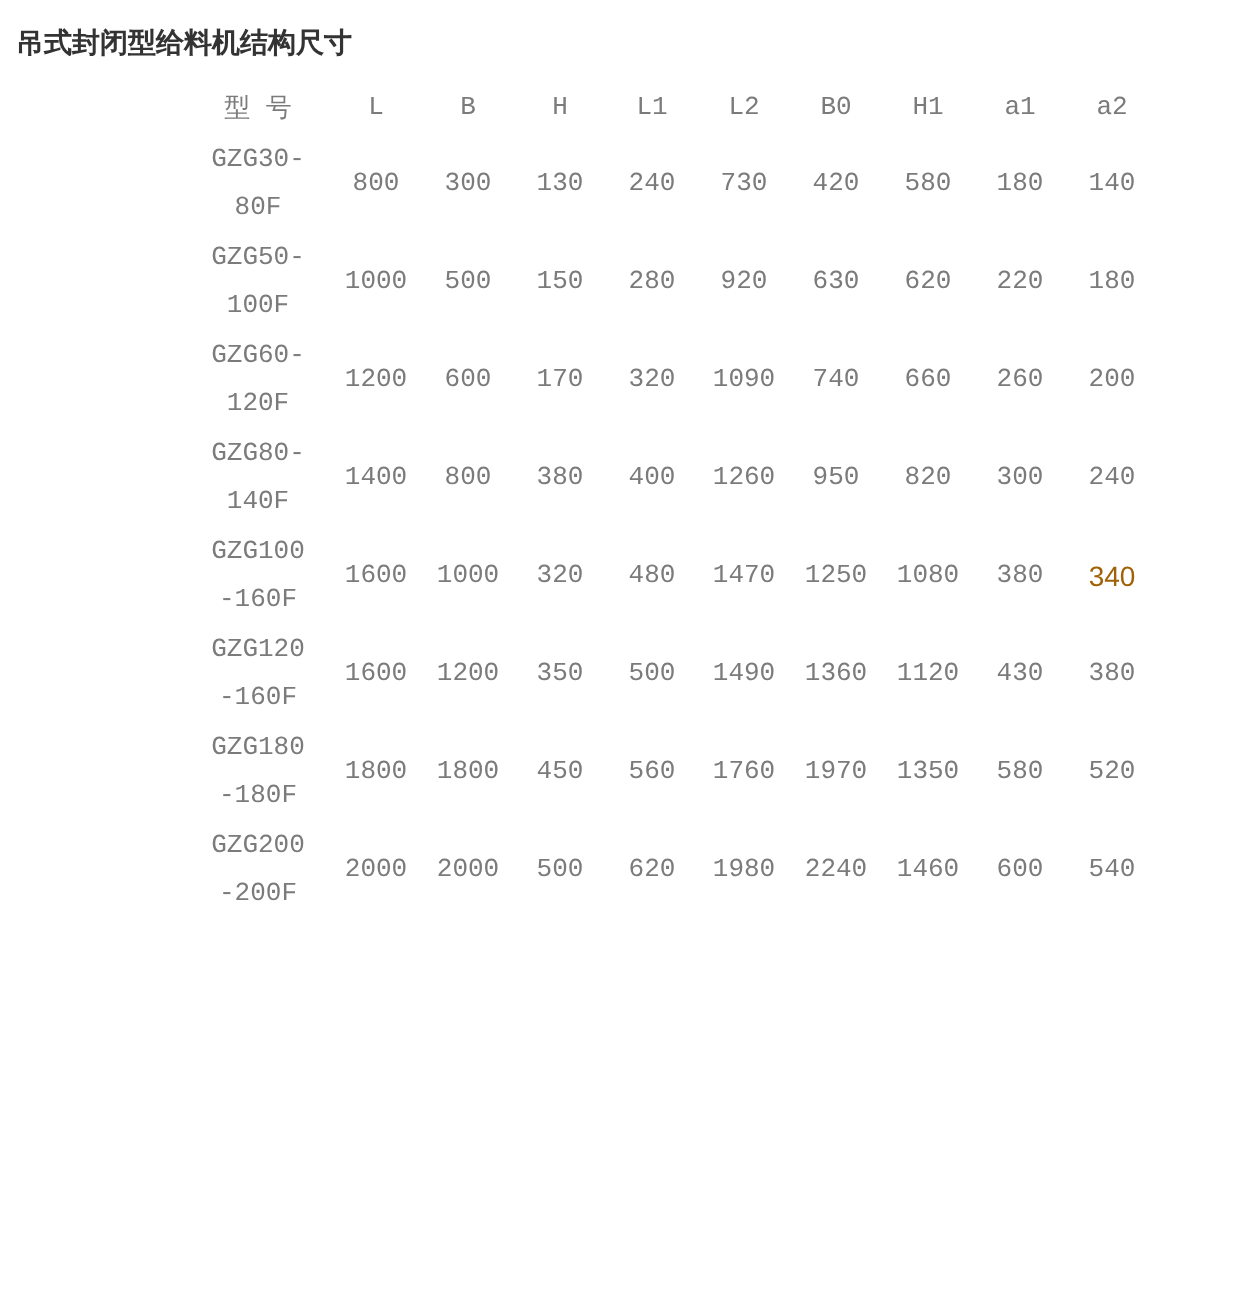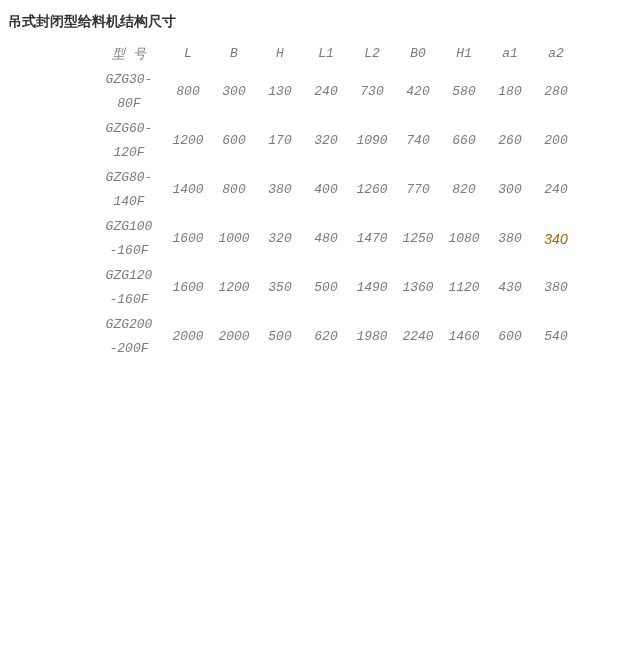--- a/index.html
+++ b/index.html
@@ -16,21 +16,20 @@
     font-weight: bold;
     color: #333333;
     font-family: "Liberation Sans", sans-serif;
   }
   table.spec-table {
     border-collapse: collapse;
     table-layout: fixed;
     margin: 9px 0 0 93px;
     width: 486px;
     border: none;
-    font-style: italic;
   }
   thead tr { height: 27px; }
   tbody tr { height: 49px; }
   th, td {
     text-align: center;
     vertical-align: middle;
     padding: 0;
     color: #7b7b7b;
     font-family: "Liberation Mono", "DejaVu Sans Mono", monospace;
     font-size: 13px;
@@ -75,21 +74,34 @@
         <td class="model-cell">GZG30-
 80F</td>
         <td class="value-cell">800</td>
         <td class="value-cell">300</td>
         <td class="value-cell">130</td>
         <td class="value-cell">240</td>
         <td class="value-cell">730</td>
         <td class="value-cell">420</td>
         <td class="value-cell">580</td>
         <td class="value-cell">180</td>
+        <td class="value-cell">140</td>
+      </tr>
+      <tr>
+        <td class="model-cell">GZG50-
+100F</td>
+        <td class="value-cell">1000</td>
+        <td class="value-cell">500</td>
+        <td class="value-cell">150</td>
         <td class="value-cell">280</td>
+        <td class="value-cell">920</td>
+        <td class="value-cell">630</td>
+        <td class="value-cell">620</td>
+        <td class="value-cell">220</td>
+        <td class="value-cell">180</td>
       </tr>
       <tr>
         <td class="model-cell">GZG60-
 120F</td>
         <td class="value-cell">1200</td>
         <td class="value-cell">600</td>
         <td class="value-cell">170</td>
         <td class="value-cell">320</td>
         <td class="value-cell">1090</td>
         <td class="value-cell">740</td>
@@ -98,21 +110,21 @@
         <td class="value-cell">200</td>
       </tr>
       <tr>
         <td class="model-cell">GZG80-
 140F</td>
         <td class="value-cell">1400</td>
         <td class="value-cell">800</td>
         <td class="value-cell">380</td>
         <td class="value-cell">400</td>
         <td class="value-cell">1260</td>
-        <td class="value-cell">770</td>
+        <td class="value-cell">950</td>
         <td class="value-cell">820</td>
         <td class="value-cell">300</td>
         <td class="value-cell">240</td>
       </tr>
       <tr>
         <td class="model-cell">GZG100
 -160F</td>
         <td class="value-cell">1600</td>
         <td class="value-cell">1000</td>
         <td class="value-cell">320</td>
@@ -130,20 +142,33 @@
         <td class="value-cell">1200</td>
         <td class="value-cell">350</td>
         <td class="value-cell">500</td>
         <td class="value-cell">1490</td>
         <td class="value-cell">1360</td>
         <td class="value-cell">1120</td>
         <td class="value-cell">430</td>
         <td class="value-cell">380</td>
       </tr>
       <tr>
+        <td class="model-cell">GZG180
+-180F</td>
+        <td class="value-cell">1800</td>
+        <td class="value-cell">1800</td>
+        <td class="value-cell">450</td>
+        <td class="value-cell">560</td>
+        <td class="value-cell">1760</td>
+        <td class="value-cell">1970</td>
+        <td class="value-cell">1350</td>
+        <td class="value-cell">580</td>
+        <td class="value-cell">520</td>
+      </tr>
+      <tr>
         <td class="model-cell">GZG200
 -200F</td>
         <td class="value-cell">2000</td>
         <td class="value-cell">2000</td>
         <td class="value-cell">500</td>
         <td class="value-cell">620</td>
         <td class="value-cell">1980</td>
         <td class="value-cell">2240</td>
         <td class="value-cell">1460</td>
         <td class="value-cell">600</td>

